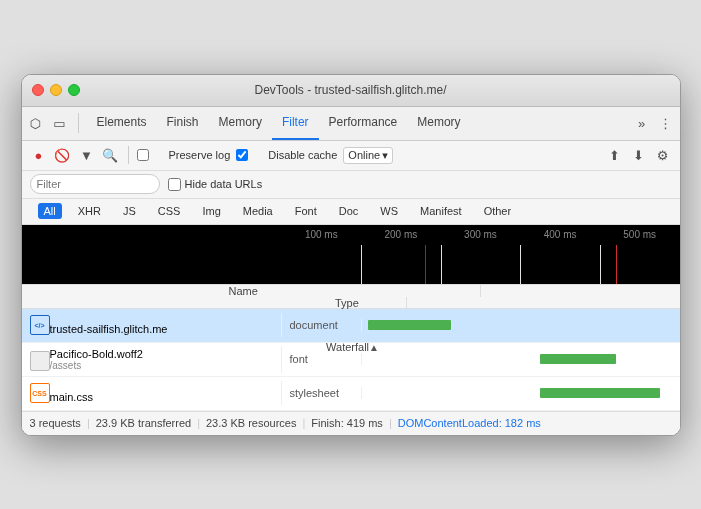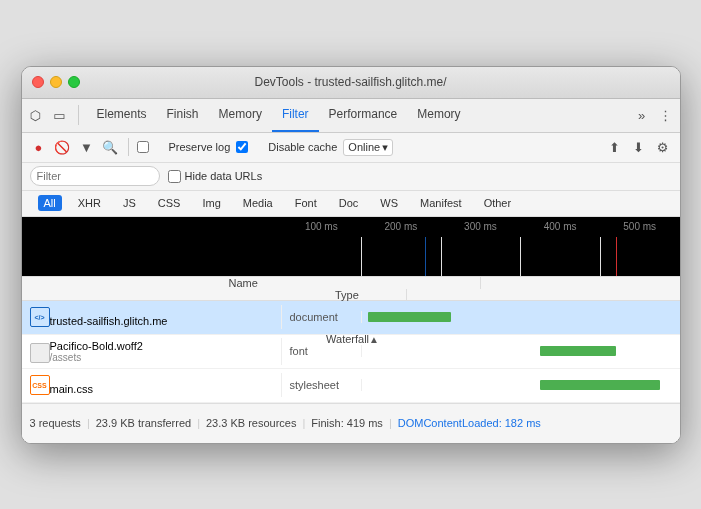--- a/index.html
+++ b/index.html
@@ -374,21 +374,21 @@
       background: #4caf50;
       border-radius: 1px;
     }
     
     .status-bar {
       display: flex;
       align-items: center;
       background: #f5f5f5;
       border-top: 1px solid #ddd;
       padding: 0 8px;
-      height: 40px;
+      height: 24px;
       font-size: 11px;
       color: #444;
       gap: 6px;
     }
     .status-sep {
       color: #ccc;
     }
     .status-link {
       color: #1a73e8;
       cursor: pointer;

